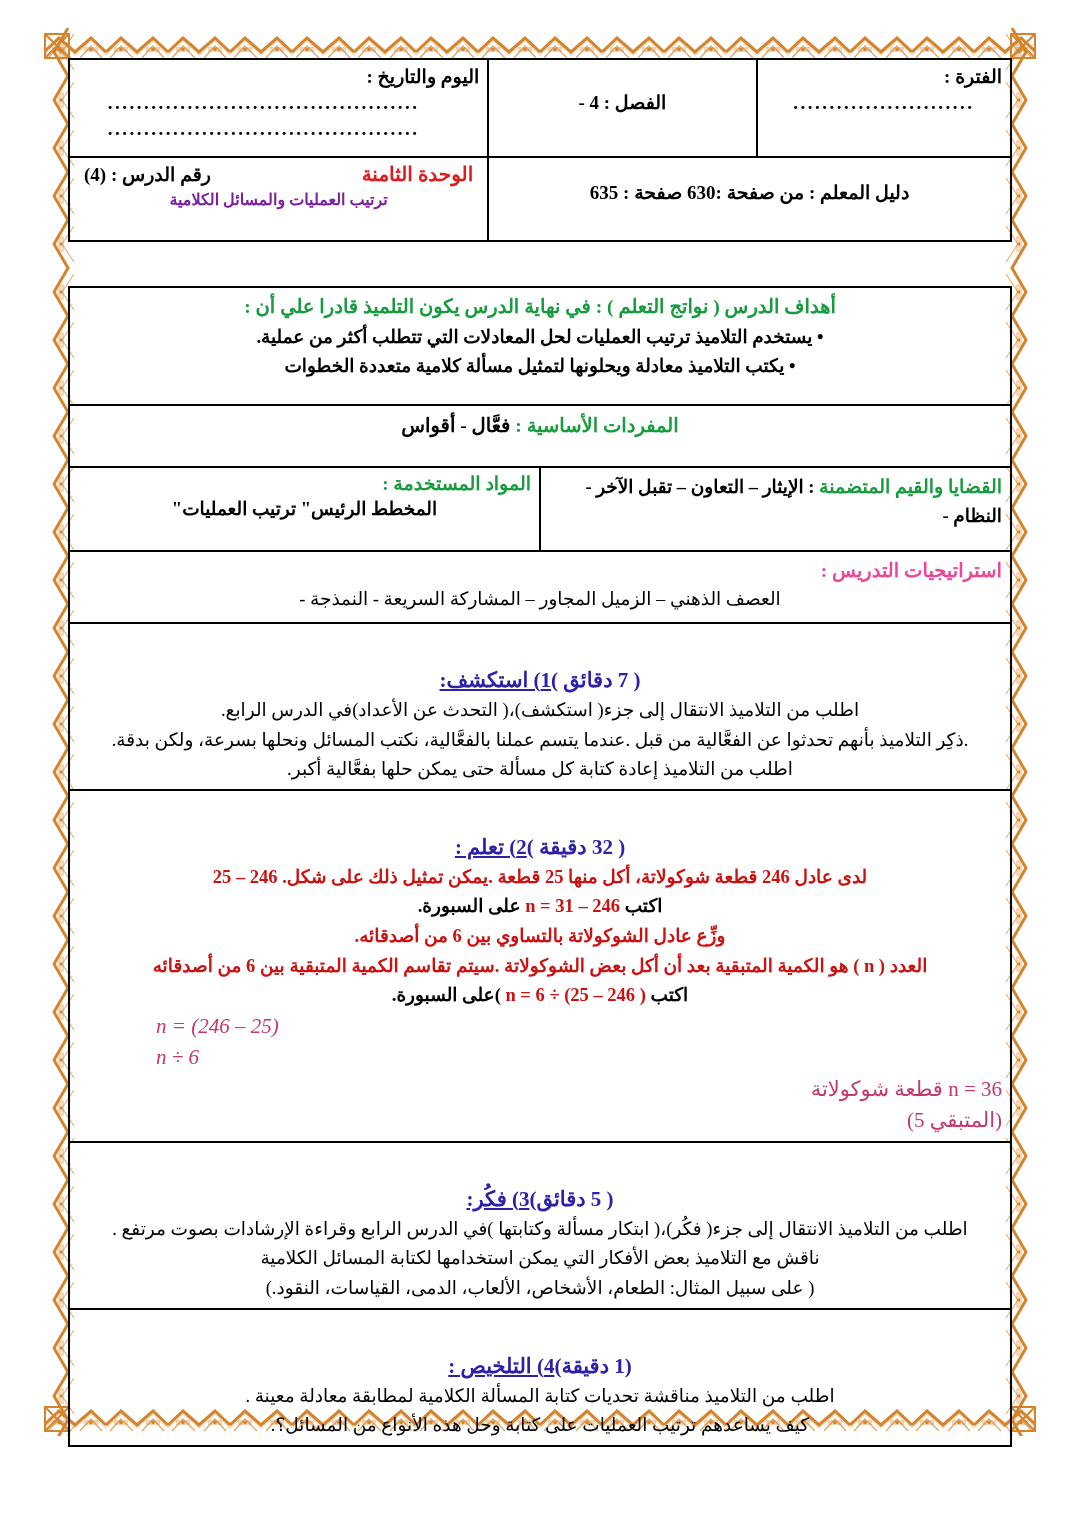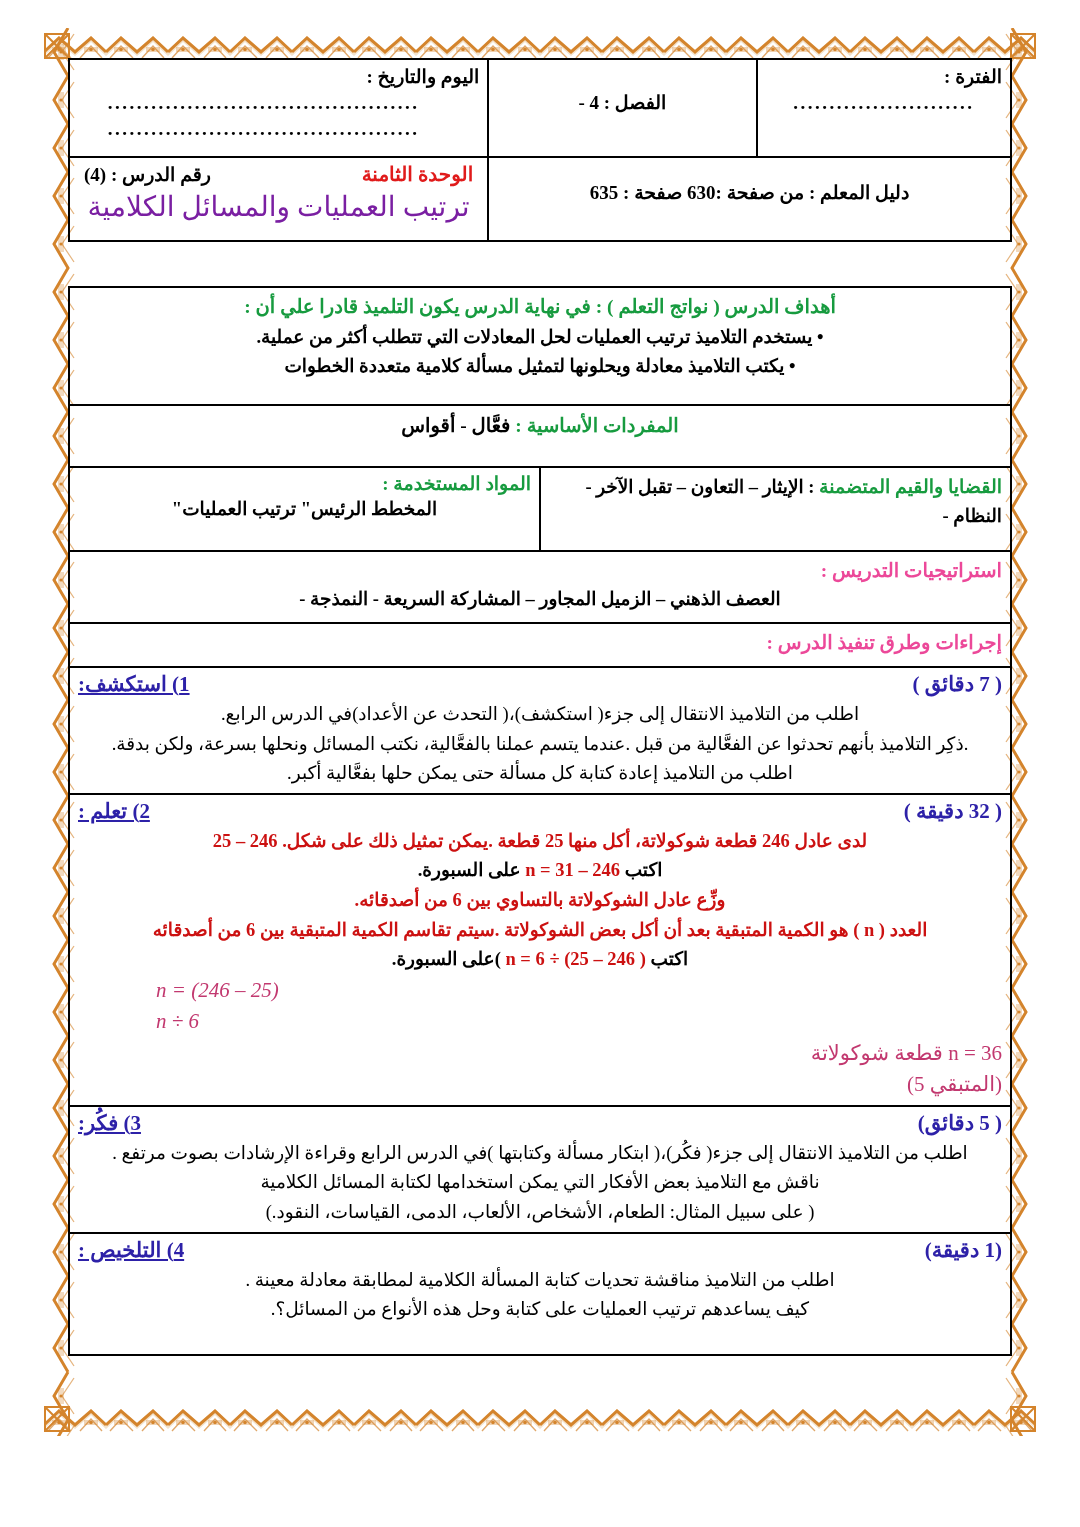--- a/index.html
+++ b/index.html
@@ -69,22 +69,22 @@
   }
   .dots-right { text-align: center; padding-right: 30px; }
 
   .unit-red {
     color: #e01b1b;
     font-weight: bold;
     font-size: 20px;
   }
   .unit-purple {
     color: #7a1fa2;
-    font-weight: normal;
-    font-size: 28px;
+    font-weight: bold;
+    font-size: 16px;
   }
   .row2-cell { height: 74px; }
   .center-mid { text-align: center; }
 
   
   .block { padding: 8px 12px 10px 12px; }
 
   .green-head {
     color: #ec4899;
     font-weight: bold;
@@ -127,33 +127,34 @@
     color: #000;
     font-weight: bold;
     font-size: 18.5px;
     line-height: 1.55;
   }
   .mat-cell-right { text-align: center; }
   .mat-cell-left  { text-align: right; }
 
   .strat-body {
     color: #000;
-    font-weight: bold;
+    font-weight: normal;
     font-size: 18.5px;
     text-align: center;
     line-height: 1.6;
   }
 
   
   .step-head {
     display: flex;
     flex-direction: row-reverse;
-    justify-content: space-between;
+    justify-content: center;
     align-items: baseline;
     margin-bottom: 3px;
+    margin-top: 40px;
   }
   .step-title {
     color: #2d21a8;
     font-weight: bold;
     font-size: 21px;
     text-decoration: underline;
     text-underline-offset: 2px;
   }
   .step-time {
     color: #2d21a8;
@@ -324,25 +325,20 @@
         </td>
       </tr>
 
       <tr>
         <td colspan="2" class="block" style="height:62px;">
           <div class="green-head green-head-rtl">استراتيجيات التدريس :</div>
           <div class="strat-body">العصف الذهني – الزميل المجاور  –  المشاركة السريعة - النمذجة -</div>
         </td>
       </tr>
 
-      <tr>
-        <td colspan="2" class="block" style="height:34px;">
-          <div class="green-head green-head-rtl">إجراءات وطرق تنفيذ الدرس :</div>
-        </td>
-      </tr>
 
       <tr>
         <td colspan="2" class="block">
           <div class="step-head">
             <span class="step-title">1) استكشف:</span>
             <span class="step-time">( 7 دقائق )</span>
           </div>
           <div class="step-body">
             <span class="ln">اطلب من التلاميذ الانتقال إلى جزء( استكشف)،( التحدث عن الأعداد)في الدرس الرابع.</span>
             <span class="ln">.ذكِر التلاميذ بأنهم تحدثوا عن الفعَّالية من قبل .عندما يتسم عملنا بالفعَّالية، نكتب المسائل ونحلها بسرعة، ولكن بدقة.</span>

